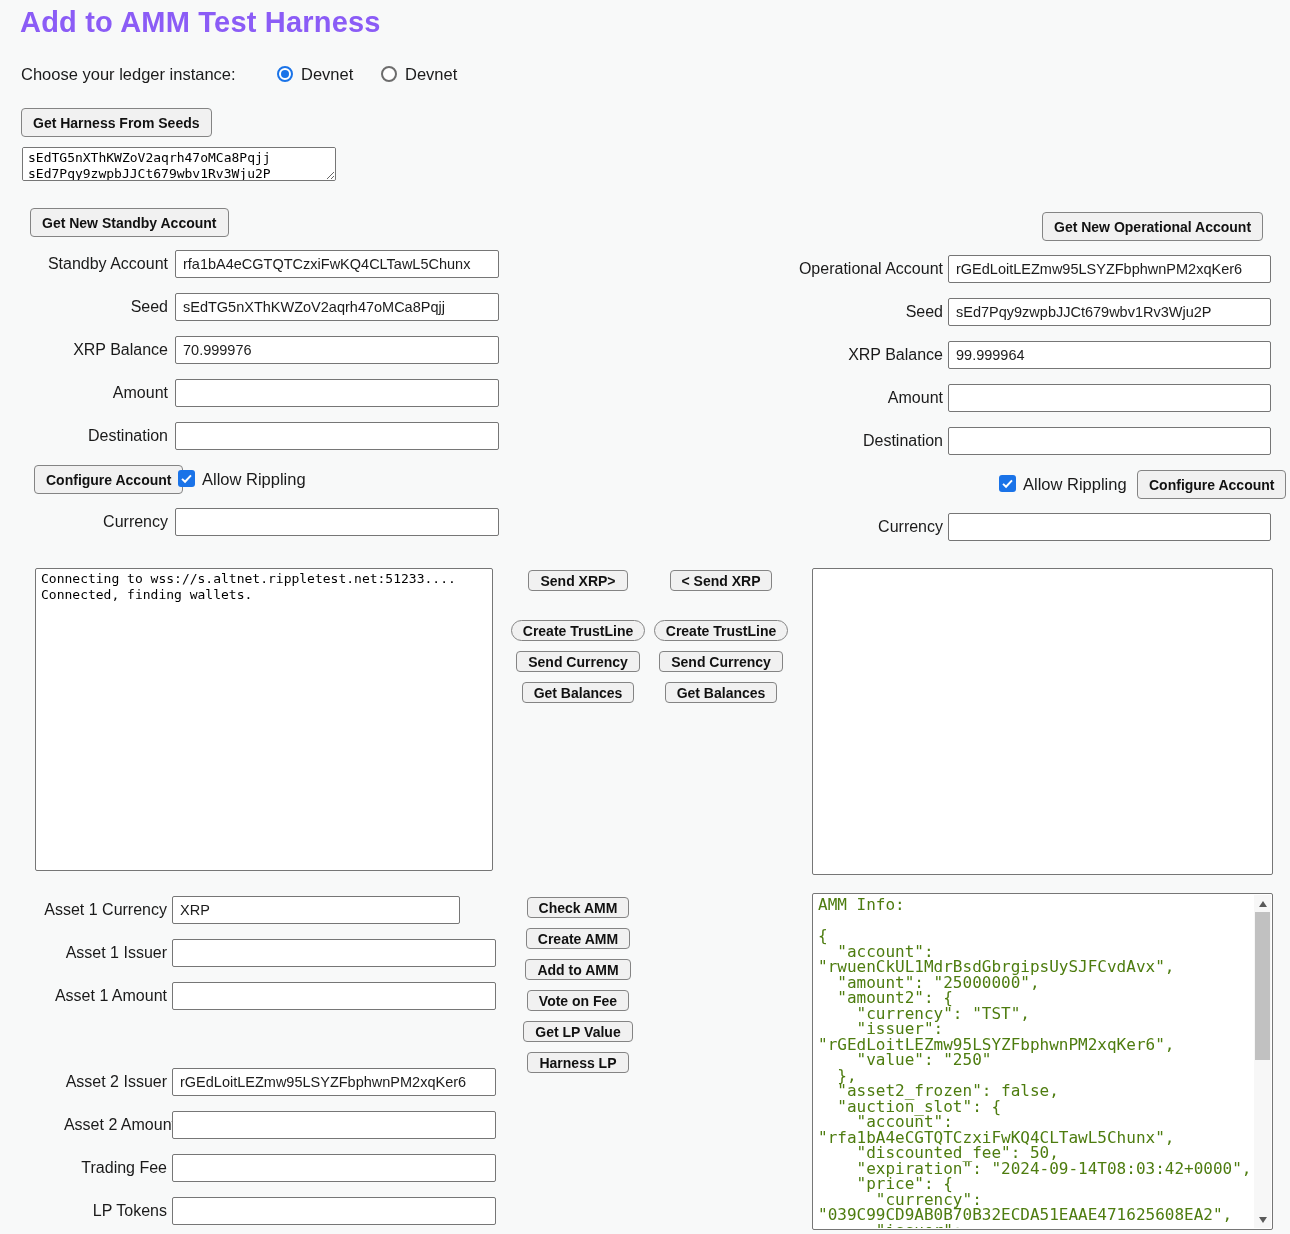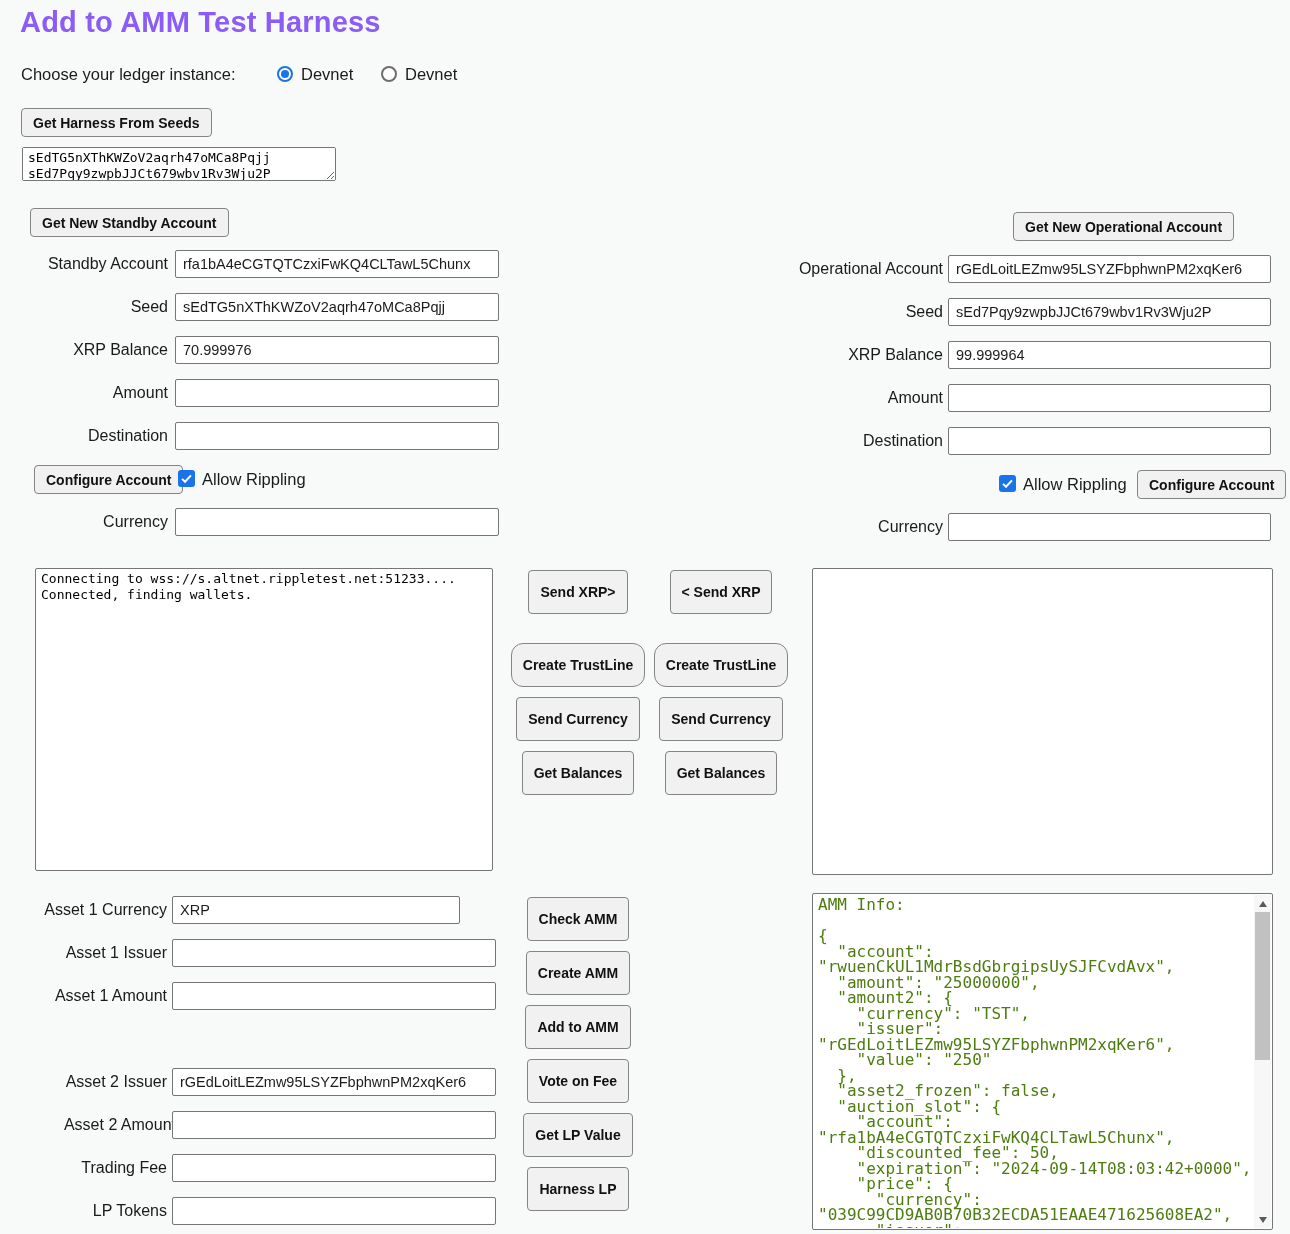--- a/index.html
+++ b/index.html
@@ -26,21 +26,21 @@
 
   .frow{position:absolute;height:28px;}
   .flabel{position:absolute;top:0;height:28px;line-height:28px;font-size:16px;color:#1a1a1a;text-align:right;white-space:nowrap;}
   .fin{position:absolute;top:0;height:28px;border:1px solid #767676;border-radius:2px;background:#fff;
        font-family:"Liberation Sans",sans-serif;font-size:14.5px;color:#1c1c1c;padding:0 7px;box-sizing:border-box;}
 
   .cb{position:absolute;width:17px;height:17px;border-radius:3px;background:#1a73e8;display:flex;align-items:center;justify-content:center;cursor:pointer;}
   .cb-label{position:absolute;height:28px;line-height:28px;font-size:16.5px;color:#1a1a1a;white-space:nowrap;}
 
   .col-actions{position:absolute;display:flex;flex-direction:column;align-items:center;}
-  .btn-s{position:static;background:#f1f1f1;border:1px solid #848484;border-radius:4px;height:44px;padding:0 11px;
+  .btn-s{position:static;background:#f1f1f1;border:1px solid #848484;border-radius:4px;height:21px;padding:0 11px;
        font-family:"Liberation Sans",sans-serif;font-size:14px;font-weight:600;color:#111;
        display:flex;align-items:center;justify-content:center;cursor:pointer;box-sizing:border-box;white-space:nowrap;margin-left:16px;}
   .gap-lg{margin-top:29px;border-radius:12px;} .gap-sm{margin-top:10px;}
 
   .outbox{position:absolute;background:#fff;border:1px solid #767676;border-radius:2px;box-sizing:border-box;}
   .amm-info-text{position:absolute;left:1px;top:1px;right:18px;bottom:1px;overflow:hidden;
        font-family:"DejaVu Sans Mono",monospace;font-size:16px;line-height:15.5px;color:#4d7c0f;
        padding:2px 2px 2px 4px;white-space:pre-wrap;overflow-wrap:break-word;}
   .sbar{position:absolute;top:1px;right:1px;bottom:1px;width:17px;background:#f7f7f7;}
   .sb-btn{position:absolute;left:0;width:17px;height:17px;display:flex;align-items:center;justify-content:center;cursor:pointer;}
@@ -103,21 +103,21 @@
         <path d="M2.5 8.5 L6.2 12 L13.5 4.2" stroke="#fff" stroke-width="2.4" fill="none"></path>
       </svg>
   </span>
   <span class="cb-label" style="left:202px;top:465px;">Allow Rippling</span>
 
   <div class="frow" style="left:0;top:508px;width:500px;">
     <div class="flabel" style="left:0;width:168px;">Currency</div>
     <input class="fin" style="left: 175px; width: 324px;" value="">
   </div>
 
-  <button class="btn" style="left:1013px;top:212px;">Get New Operational Account</button>
+  <button class="btn" style="left:1042px;top:212px;">Get New Operational Account</button>
 
   <div class="frow" style="left:640px;top:255px;width:650px;">
     <div class="flabel" style="left:0;width:303px;">Operational Account</div>
     <input class="fin" style="left: 308px; width: 323px;" value="rGEdLoitLEZmw95LSYZFbphwnPM2xqKer6">
   </div>
   <div class="frow" style="left:640px;top:298px;width:650px;">
     <div class="flabel" style="left:0;width:303px;">Seed</div>
     <input class="fin" style="left: 308px; width: 323px;" value="sEd7Pqy9zwpbJJCt679wbv1Rv3Wju2P">
   </div>
   <div class="frow" style="left:640px;top:341px;width:650px;">

